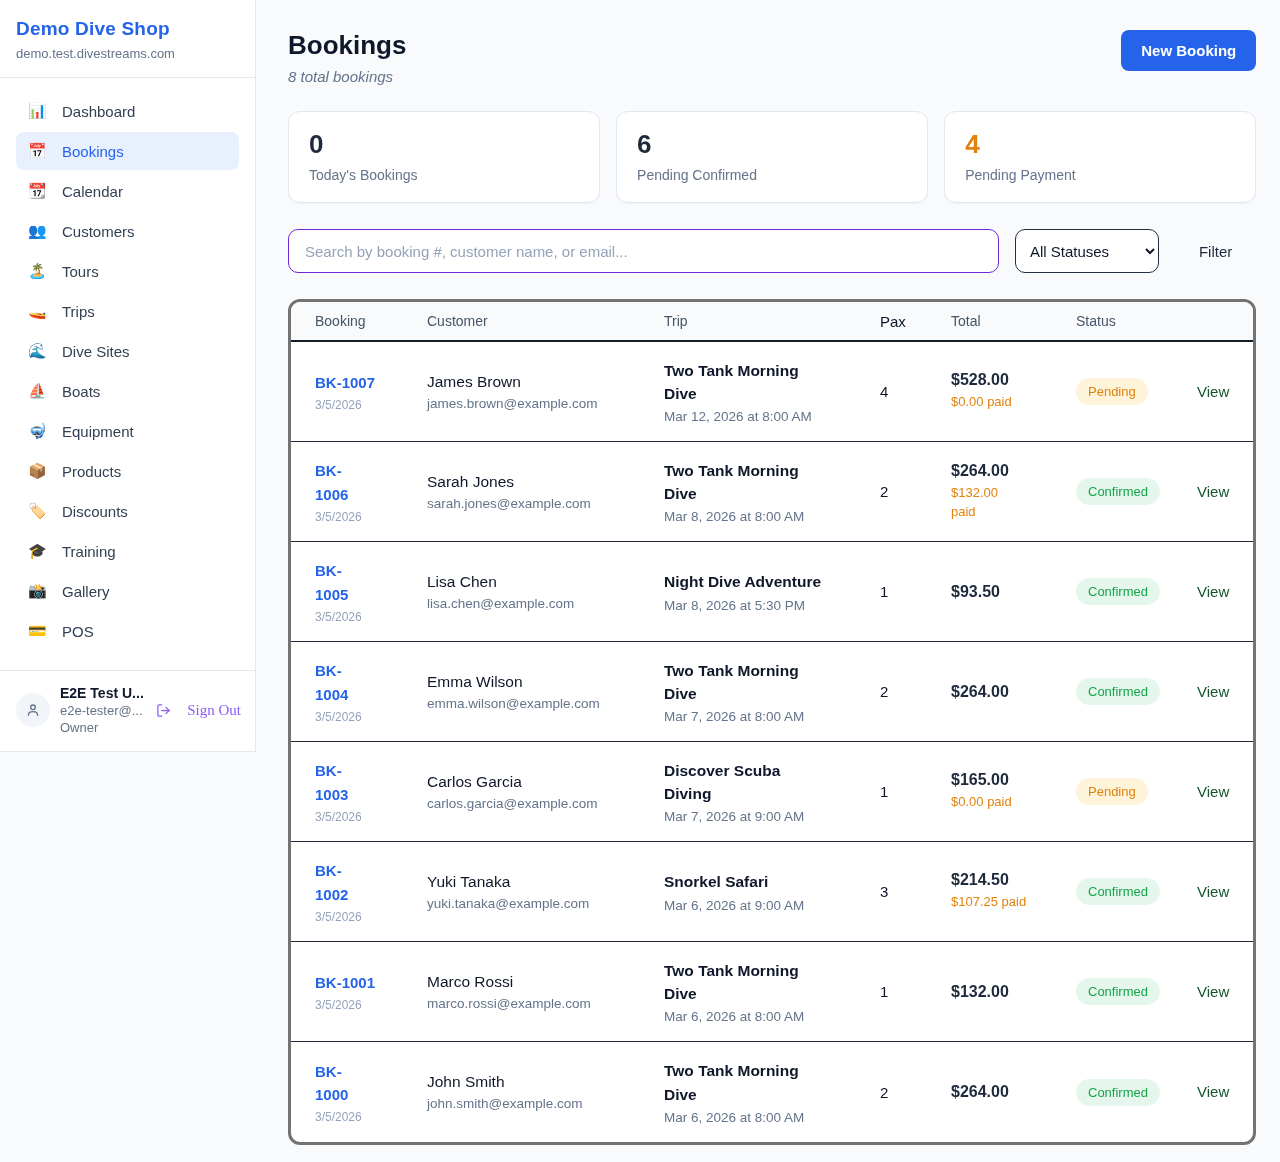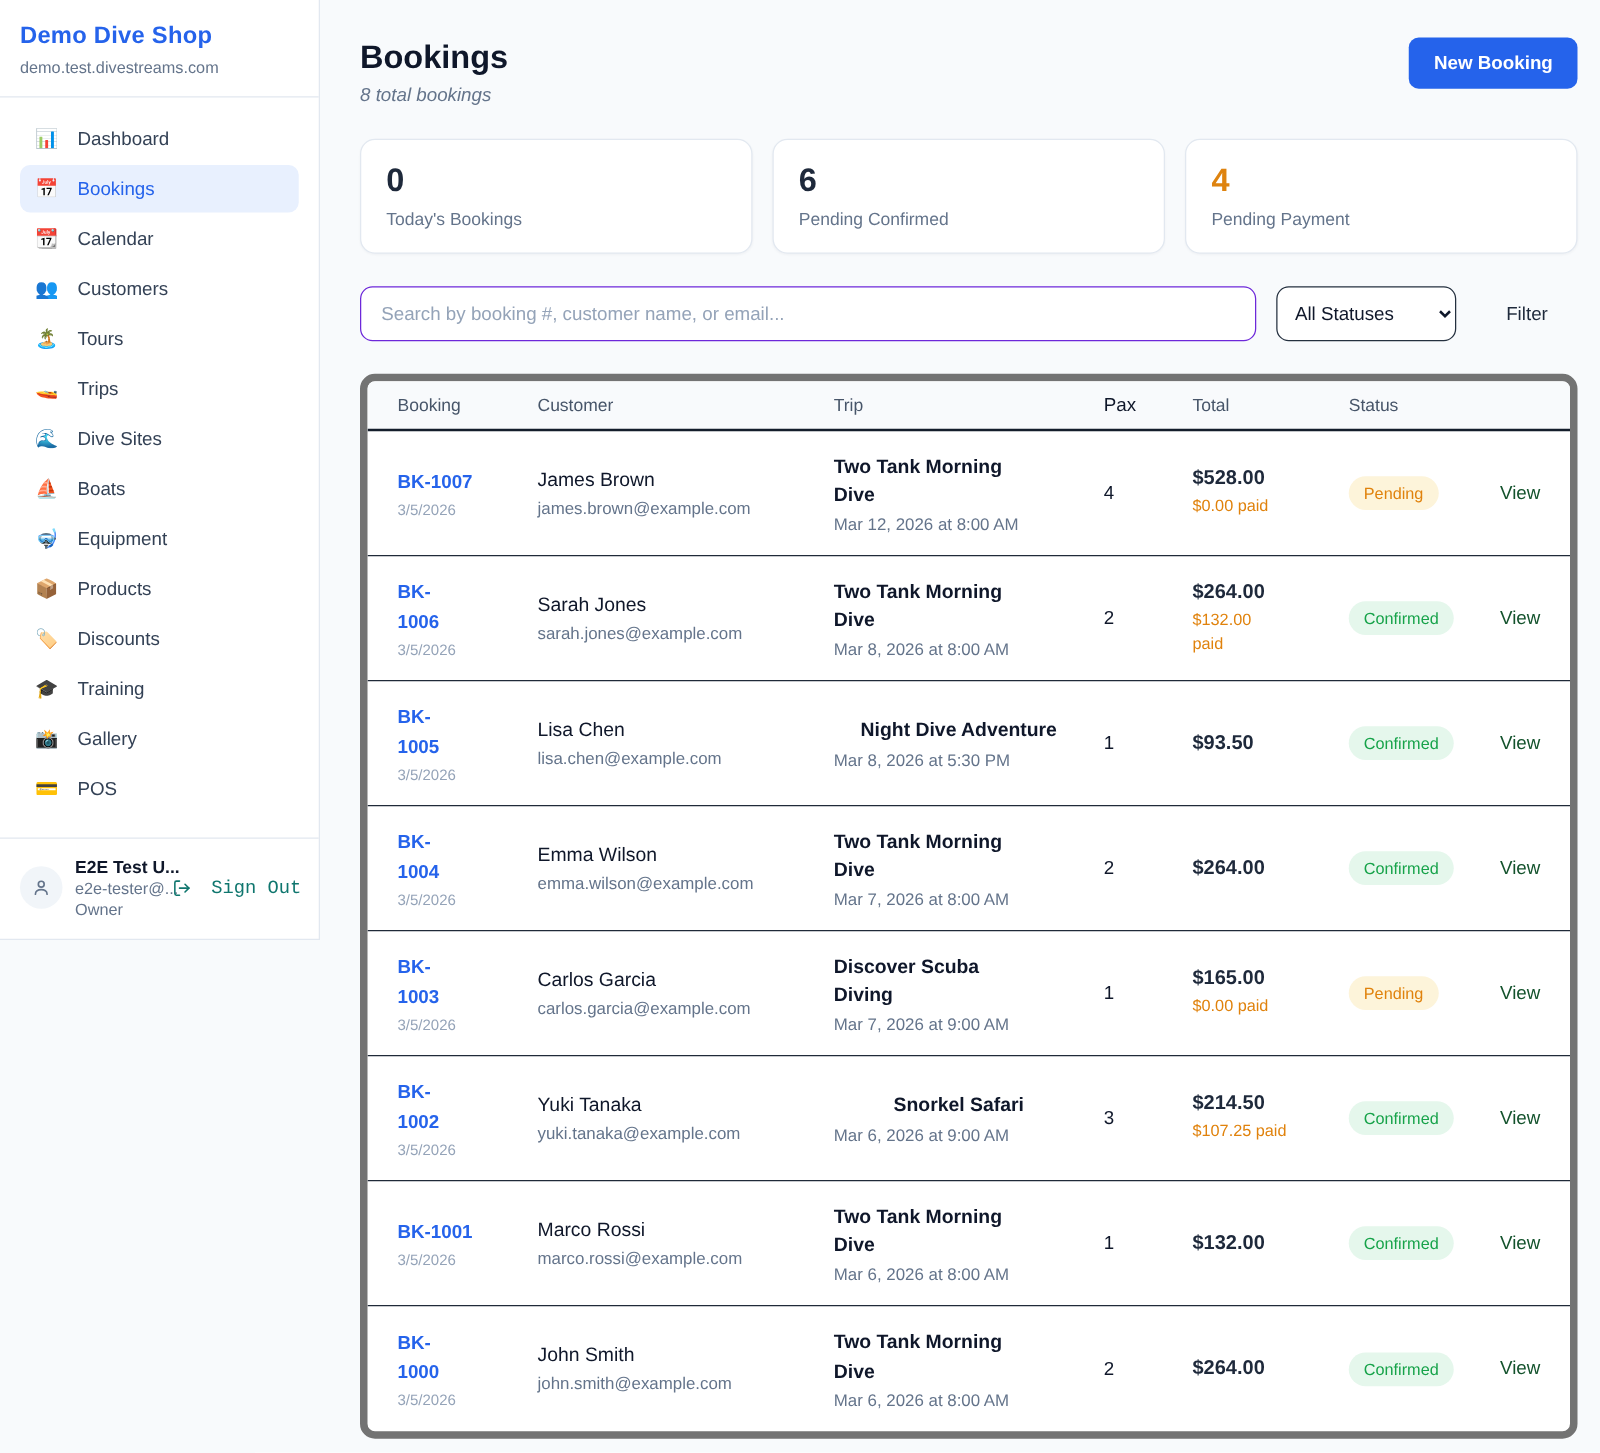--- a/index.html
+++ b/index.html
@@ -44,22 +44,22 @@
     width: 34px; height: 34px; border-radius: 50%;
     background: #f1f5f9; color: #64748b;
     display: flex; align-items: center; justify-content: center;
     flex: 0 0 34px;
   }
   .user-meta { flex: 1; min-width: 0; }
   .user-name { font-size: 14px; font-weight: bold; color: #0f172a; white-space: nowrap; }
   .user-email, .user-role { font-size: 13px; color: #64748b; margin-top: 2px; white-space: nowrap; }
   .signout {
     display: flex; align-items: center; gap: 16px;
-    color: #0f766e; font-size: 15px; background: none; border: none;
-    cursor: pointer; font-family: Liberation Mono, monospace; white-space: nowrap;
+    color: #8b5cf6; font-size: 15px; background: none; border: none;
+    cursor: pointer; font-family: Liberation Serif, serif; white-space: nowrap;
   }
 
   
   .main { flex: 1; padding: 30px 32px 0; }
   .main-header { display: flex; justify-content: space-between; align-items: flex-start; margin-bottom: 26px; }
   .page-title { font-size: 26px; font-weight: 800; color: #0f172a; }
   .page-sub { font-size: 15px; color: #64748b; margin-top: 7px; font-style: italic; }
   .btn-primary {
     background: #2563eb; color: #fff; border: none; cursor: pointer;
     font-size: 15px; font-weight: 600; font-family: inherit;
@@ -86,21 +86,21 @@
     height: 44px; width: 144px; background: #fff;
     border: 1px solid #24303f; border-radius: 10px;
     font-size: 15px; color: #0f172a; padding: 0 10px; font-family: inherit;
   }
   .filter-btn {
     background: none; border: none; cursor: pointer; font-family: inherit;
     font-size: 15px; color: #1e293b; padding: 0 24px;
   }
 
   
-  .table-card { background: #fff; border: 6px solid #737373; border-radius: 12px; overflow: hidden; }
+  .table-card { background: #fff; border: 3px solid #737373; border-radius: 12px; overflow: hidden; }
   .t-head {
     display: flex; align-items: center;
     height: 40px; padding: 0 24px;
     background: #f8fafc; border-bottom: 2px solid #141d2b;
     font-size: 14px; color: #475569;
   }
   .t-row {
     display: flex; align-items: center;
     min-height: 100px; padding: 12px 24px;
     border-bottom: 1px solid #202a38;
@@ -118,21 +118,21 @@
   .bk-id { color: #2563eb; font-size: 15px; font-weight: 700; text-decoration: none; display: inline-block; line-height: 1.55; cursor: pointer; }
   .bk-id.two-line { max-width: 46px; }
   .bk-id.one-line { white-space: nowrap; }
   .bk-date { font-size: 12px; color: #94a3b8; margin-top: 4px; }
 
   .cust-name { font-size: 15.5px; color: #0f172a; font-weight: 500; }
   .cust-email { font-size: 13.5px; color: #64748b; margin-top: 5px; }
 
   .trip-name { font-size: 15.5px; font-weight: 700; color: #0f172a; line-height: 1.5; }
   .trip-name.two-line { max-width: 148px; }
-  .trip-name.one-line { white-space: nowrap; text-align: center; }
+  .trip-name.one-line { white-space: nowrap; }
   .trip-time { font-size: 13.5px; color: #64748b; margin-top: 4px; }
 
   .col-pax { font-size: 15px; color: #0f172a; }
 
   .total-amt { font-size: 16px; font-weight: 700; color: #1e293b; }
   .total-paid { font-size: 13px; color: #e0820c; margin-top: 4px; line-height: 1.4; }
   .total-paid.two-line { max-width: 62px; }
 
   .badge {
     display: inline-block; padding: 6px 12px; border-radius: 999px;

